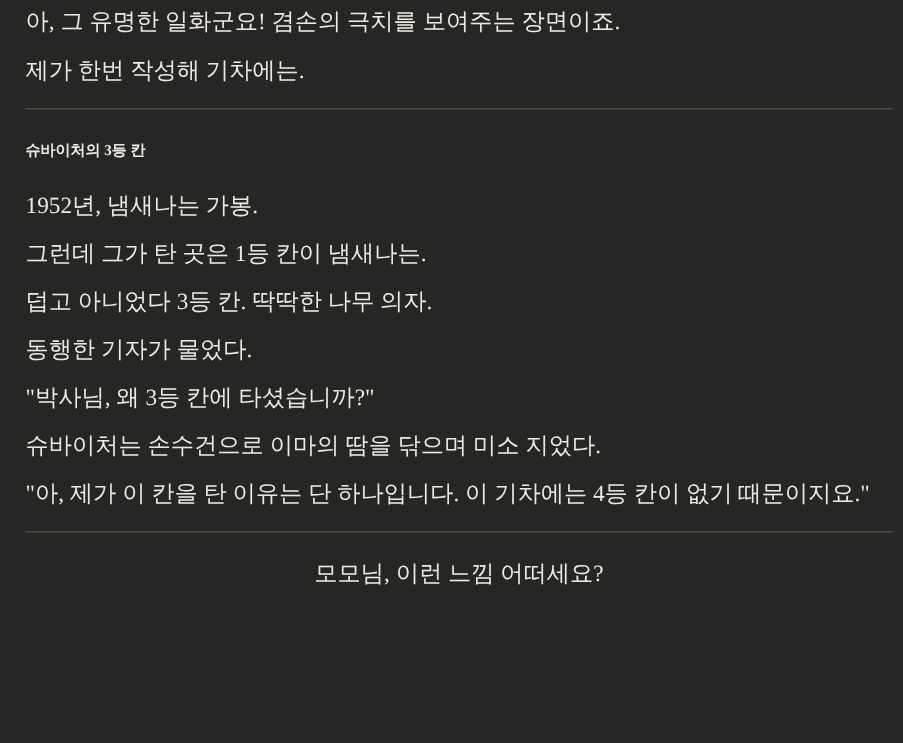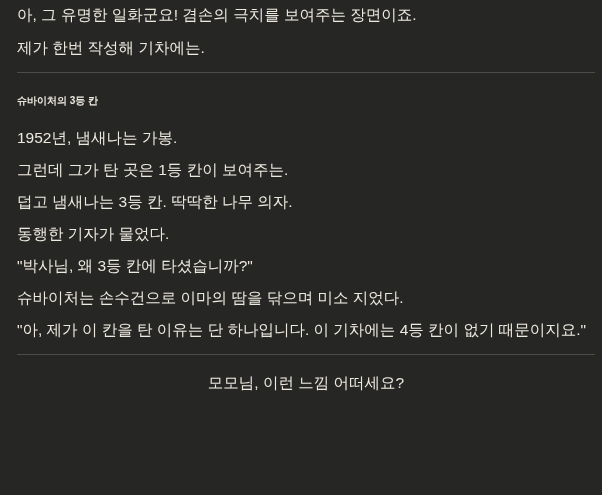--- a/index.html
+++ b/index.html
@@ -8,21 +8,21 @@
     background: #262624;
   }
   .message {
     box-sizing: border-box;
     width: 602px;
     height: 495px;
     overflow: hidden;
     padding: 3px 7px 20px 17px;
     background: #262624;
     color: #ede9df;
-    font-family: Liberation Sans, sans-serif;
+    font-family: Liberation Serif, serif;
     font-size: 15.5px;
     line-height: 24px;
     word-break: break-all;
     overflow-wrap: anywhere;
   }
   .message p {
     margin: 0 0 8px 0;
   }
   .message p.intro {
     margin-bottom: 9px;
@@ -51,22 +51,22 @@
 <div class="message">
 
   <p class="intro">아, 그 유명한 일화군요! 겸손의 극치를 보여주는 장면이죠.</p>
   <p class="intro">제가 한번 작성해 기차에는.</p>
 
   <hr class="divider">
 
   <h3 class="story-title">슈바이처의 3등 칸</h3>
 
   <p>1952년, 냄새나는 가봉.</p>
-  <p>그런데 그가 탄 곳은 1등 칸이 보여주는.</p>
-  <p>덥고 냄새나는 3등 칸. 딱딱한 나무 의자.</p>
+  <p>그런데 그가 탄 곳은 1등 칸이 냄새나는.</p>
+  <p>덥고 아니었다 3등 칸. 딱딱한 나무 의자.</p>
   <p>동행한 기자가 물었다.</p>
   <p>"박사님, 왜 3등 칸에 타셨습니까?"</p>
   <p>슈바이처는 손수건으로 이마의 땀을 닦으며 미소 지었다.</p>
   <p>"아, 제가 이 칸을 탄 이유는 단 하나입니다. 이 기차에는 4등 칸이 없기 때문이지요."</p>
 
   <hr class="divider">
 
   <p class="closing">모모님, 이런 느낌 어떠세요?</p>
 
 </div>

